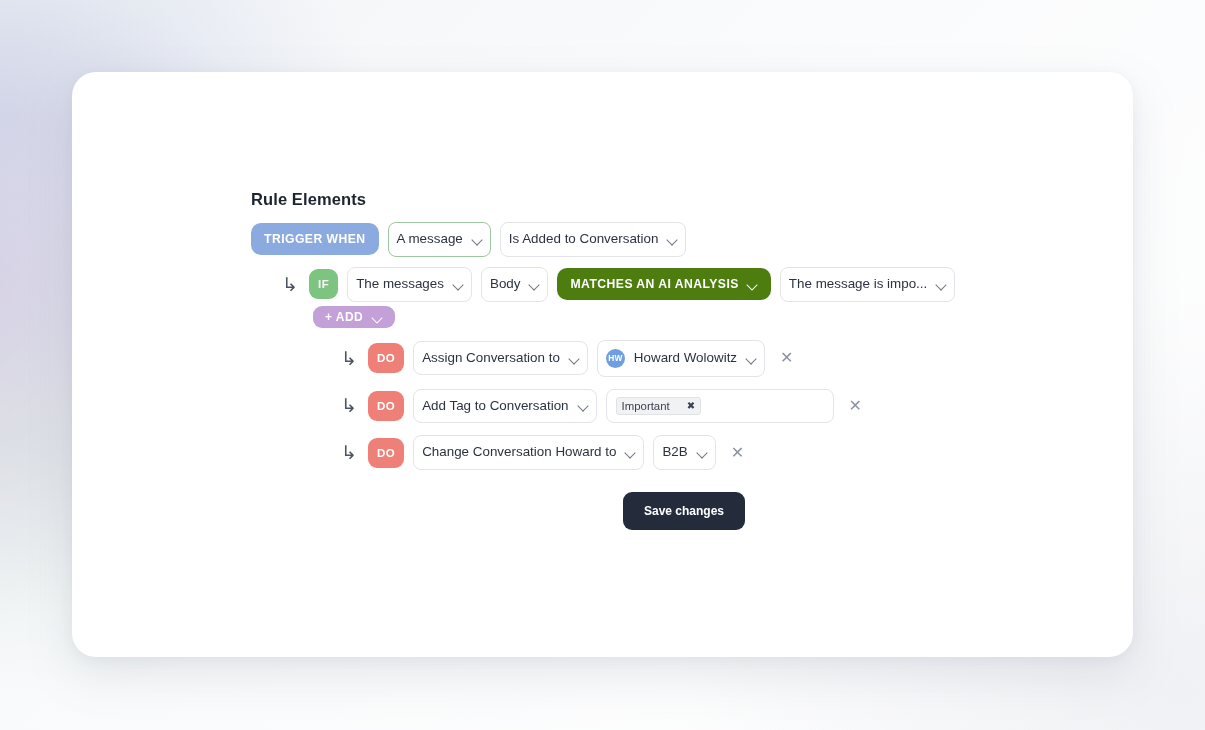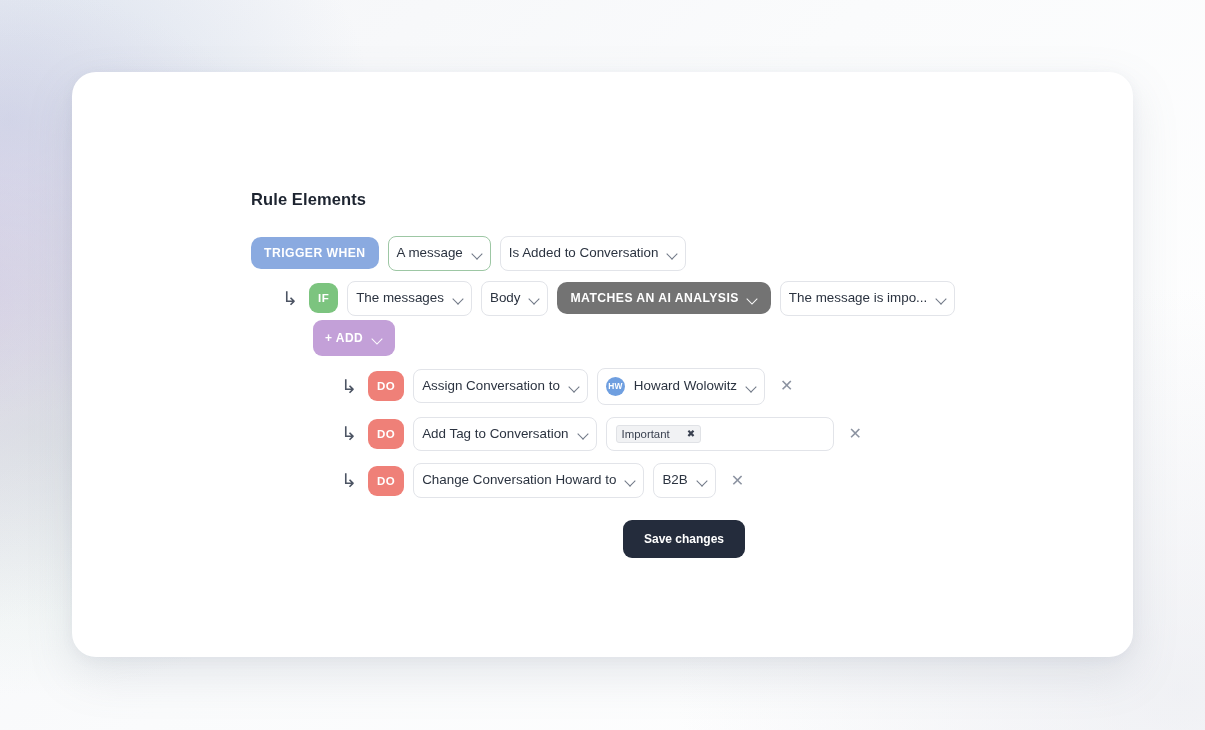--- a/index.html
+++ b/index.html
@@ -47,21 +47,21 @@
     top: 118px;
     width: 830px;
   }
 
   
   .section-title {
     font-size: 16.5px;
     font-weight: bold;
     color: #1d2430;
     letter-spacing: 0.1px;
-    margin-bottom: 27px;
+    margin-bottom: 13px;
   }
 
   
   .row {
     display: flex;
     align-items: center;
     gap: 9px;
     margin-bottom: 10px;
   }
   .row-if     { padding-left: 31px; margin-bottom: 4px; }
@@ -106,27 +106,27 @@
     font-size: 11.5px;
   }
   .badge-do {
     background: #ef8078;
     padding: 9px 9px;
     border-radius: 9px;
     font-size: 11.5px;
   }
   .badge-add {
     background: #c3a0d8;
-    padding: 11px 12px;
+    padding: 4px 12px;
     border-radius: 9px;
     font-size: 12px;
     gap: 10px;
   }
   .badge-ai {
-    background: #737373;
+    background: #4d7c0f;
     padding: 9px 13px;
     border-radius: 10px;
     font-size: 12.2px;
     gap: 9px;
   }
   .caret-badge {
     display: inline-block;
     width: 10px; height: 6px;
     position: relative;
   }

